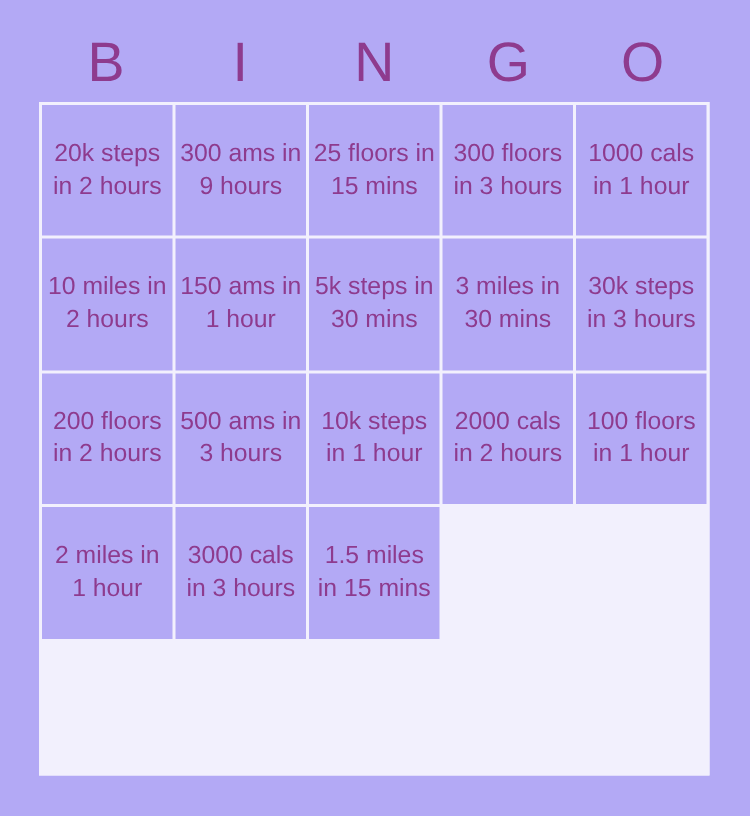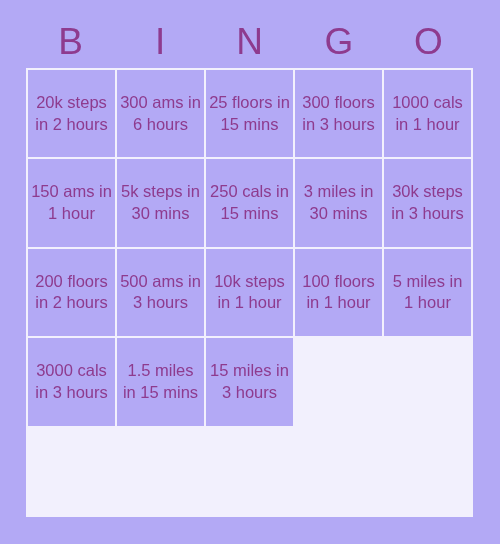--- a/index.html
+++ b/index.html
@@ -91,69 +91,69 @@
     <div class="header-letter">N</div>
     <div class="header-letter">G</div>
     <div class="header-letter">O</div>
   </div>
 
   <div id="grid">
     <div class="cell">
         <span class="cell-text">20k steps in 2 hours</span>
       </div>
     <div class="cell">
-        <span class="cell-text">300 ams in 6 hours</span>
+        <span class="cell-text">300 ams in 9 hours</span>
       </div>
     <div class="cell">
         <span class="cell-text">25 floors in 15 mins</span>
       </div>
     <div class="cell">
         <span class="cell-text">300 floors in 3 hours</span>
       </div>
     <div class="cell">
         <span class="cell-text">1000 cals in 1 hour</span>
       </div>
 
     <div class="cell">
+        <span class="cell-text">10 miles in 2 hours</span>
+      </div>
+    <div class="cell">
         <span class="cell-text">150 ams in 1 hour</span>
       </div>
     <div class="cell">
         <span class="cell-text">5k steps in 30 mins</span>
-      </div>
-    <div class="cell">
-        <span class="cell-text">250 cals in 15 mins</span>
       </div>
 
     <div class="cell">
         <span class="cell-text">3 miles in 30 mins</span>
       </div>
     <div class="cell">
         <span class="cell-text">30k steps in 3 hours</span>
       </div>
     <div class="cell">
         <span class="cell-text">200 floors in 2 hours</span>
       </div>
 
     <div class="cell">
         <span class="cell-text">500 ams in 3 hours</span>
       </div>
     <div class="cell">
         <span class="cell-text">10k steps in 1 hour</span>
       </div>
+    <div class="cell">
+        <span class="cell-text">2000 cals in 2 hours</span>
+      </div>
 
     <div class="cell">
         <span class="cell-text">100 floors in 1 hour</span>
       </div>
     <div class="cell">
-        <span class="cell-text">5 miles in 1 hour</span>
+        <span class="cell-text">2 miles in 1 hour</span>
       </div>
     <div class="cell">
         <span class="cell-text">3000 cals in 3 hours</span>
       </div>
     <div class="cell">
         <span class="cell-text">1.5 miles in 15 mins</span>
       </div>
-    <div class="cell">
-        <span class="cell-text">15 miles in 3 hours</span>
-      </div>
   </div>
 
 </div>
 
 </body></html>

